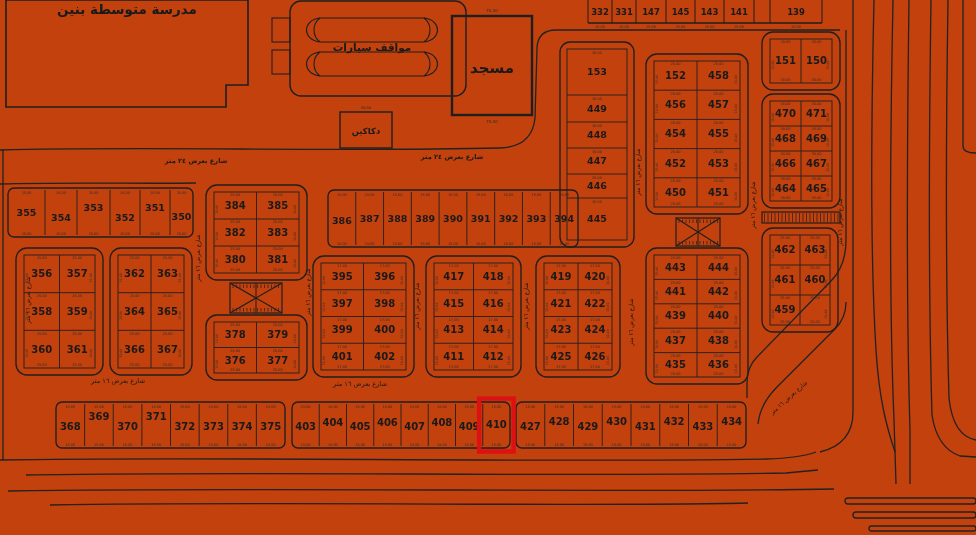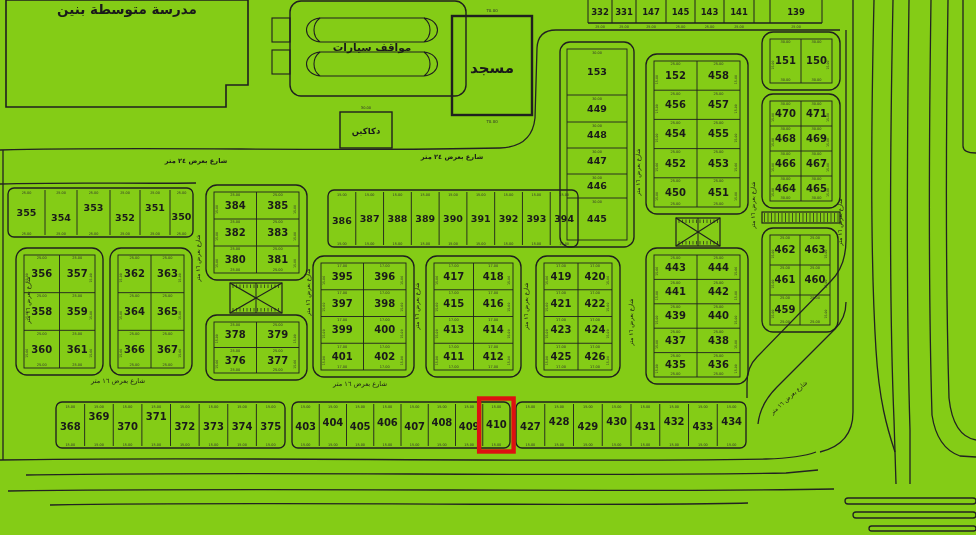--- a/index.html
+++ b/index.html
@@ -1,16 +1,16 @@
 <!DOCTYPE html>
 <html><head>
 <meta charset="utf-8">
 <style>
   html,body{margin:0;padding:0;background:#e8e8e8;}
-  .map{position:relative;width:976px;height:535px;background:#84cc16;overflow:hidden;}
+  .map{position:relative;width:976px;height:535px;background:#c2410c;overflow:hidden;}
   svg{position:absolute;left:0;top:0;}
   svg text{font-family:"DejaVu Sans",sans-serif;fill:#1a1a1a;}
   .lm{font-weight:bold;}
   .plotnum{font-weight:bold;}
   .dim{fill:#2f2f2f;}
 </style>
 </head>
 <body>
 
 <div class="map">

